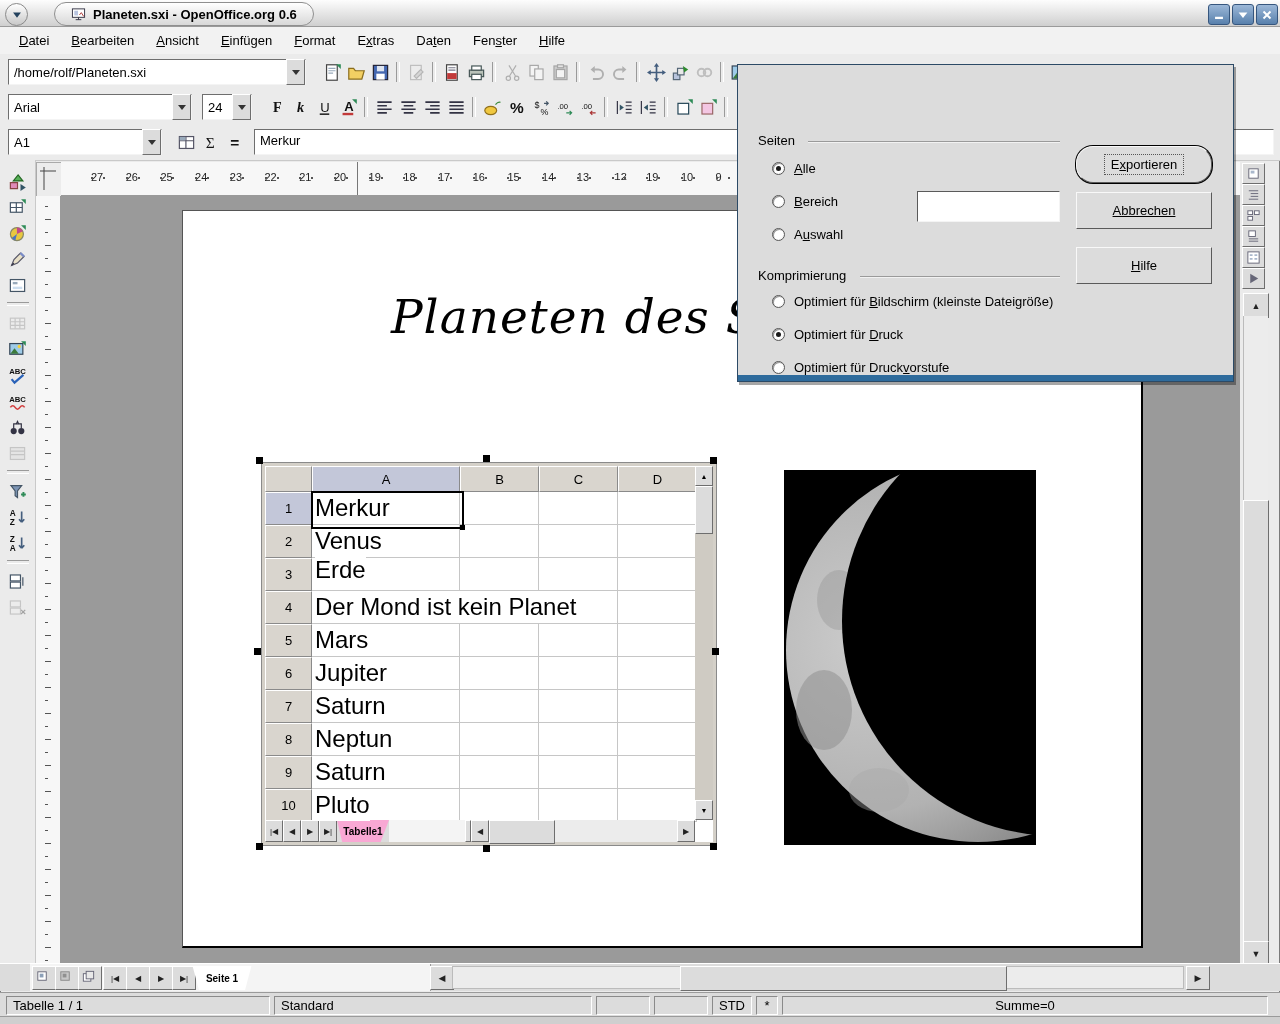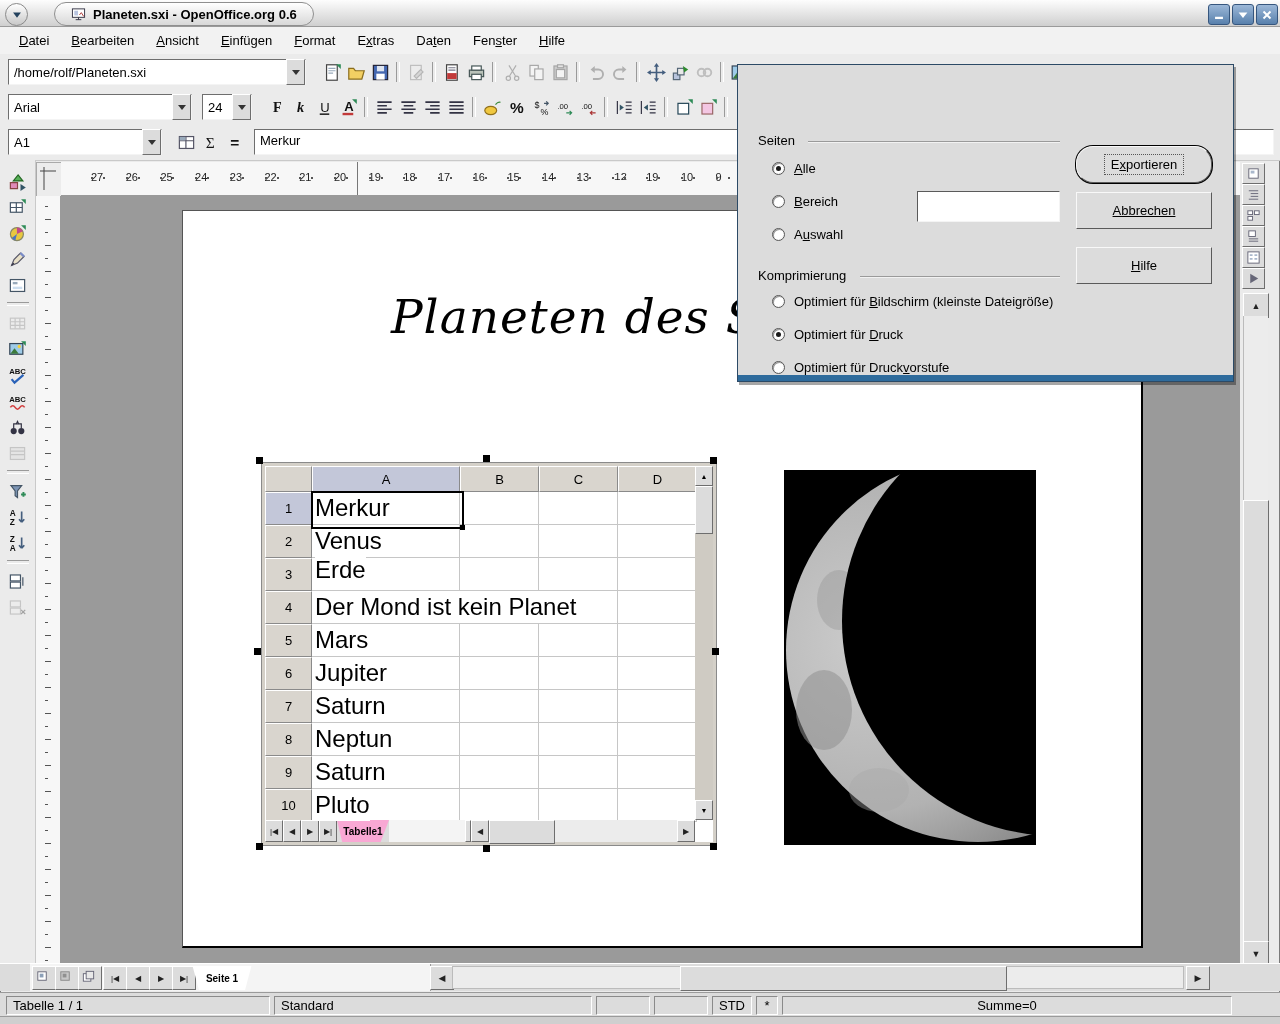--- a/index.html
+++ b/index.html
@@ -925,21 +925,21 @@
       </div>
   </div>
 
   <div class="abs statusbar" id="statusbar">
       <div class="sfield" style="width: 264px; justify-content: flex-start;">Tabelle 1 / 1</div>
       <div class="sfield" style="width: 318px; justify-content: flex-start;">Standard</div>
       <div class="sfield" style="width: 54px; justify-content: center;"></div>
       <div class="sfield" style="width: 54px; justify-content: center;"></div>
       <div class="sfield" style="width: 40px; justify-content: center;">STD</div>
       <div class="sfield" style="width: 22px; justify-content: center;">*</div>
-      <div class="sfield" style="width: 450px; justify-content: center;">Summe=0</div>
+      <div class="sfield" style="width: 486px; justify-content: center;">Summe=0</div>
     </div>
   <div class="abs bottstrip"></div>
 
   <div class="abs dialog">
     <div class="dlg-body" id="dlgbody">
       <div class="range-input"></div>
     <div class="legend" style="left: 20px; top: 36px;">Seiten</div>
         <div class="gline" style="left: 70px; top: 44px; width: 252px;"></div>
         <div class="radio-row" style="left: 34px; top: 63px;">
           <span class="radio on"></span>

